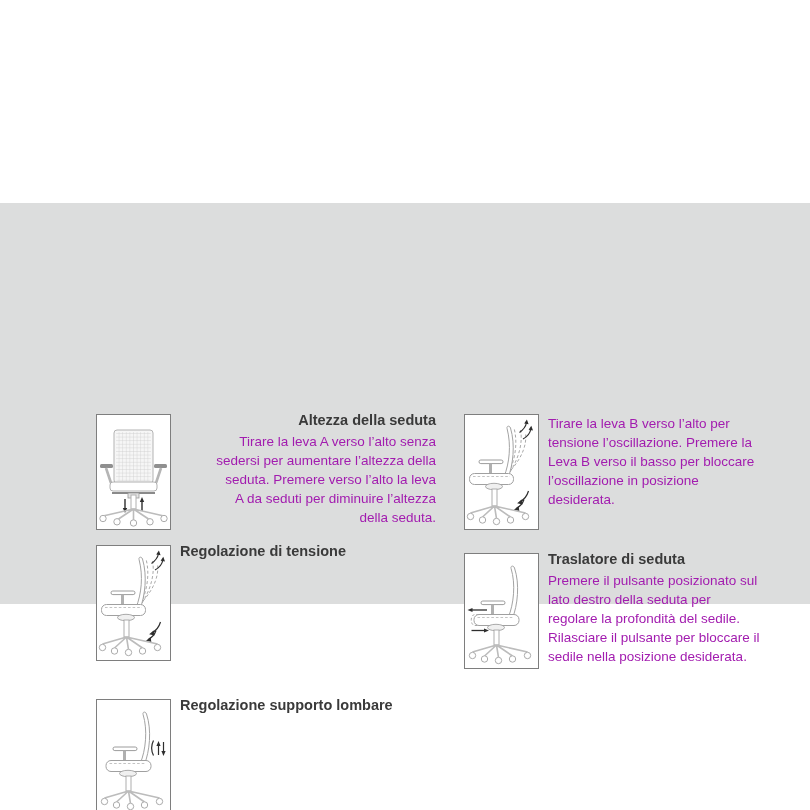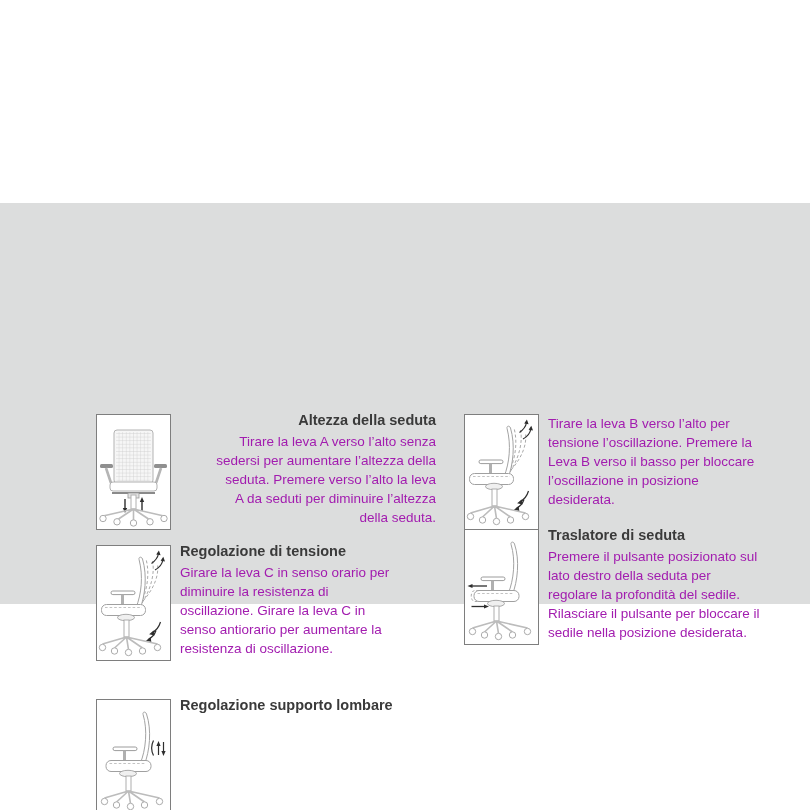--- a/index.html
+++ b/index.html
@@ -170,29 +170,24 @@
             <circle cx="5.5" cy="101.5" r="3.2"></circle>
             <circle cx="17.5" cy="105" r="3.2"></circle>
             <circle cx="31.5" cy="106.5" r="3.2"></circle>
             <circle cx="45.5" cy="105" r="3.2"></circle>
             <circle cx="60.5" cy="101.5" r="3.2"></circle>
           </g>
         </svg>
       </div>
       <div class="text">
         <h3 class="title">Regolazione di tensione</h3>
-        <p class="body">Girare la leva C in senso orario per
-diminuire la resistenza di
-oscillazione. Girare la leva C in
-senso antiorario per aumentare la
-resistenza di oscillazione.</p>
-      </div>
-    </section>
-
-    <section class="section sec-right" style="left:464px; top:326px;">
+      </div>
+    </section>
+
+    <section class="section sec-right" style="left:464px; top:350px;">
       <div class="figure">
         <svg viewBox="0 0 73 114">
           <path d="M47.5 64 C52.5 52 55 30 49.5 14 C48.6 11.1 45.2 11.7 46.1 14.6 C50.8 30 48.8 50 43.3 63.3 Z" fill="#ffffff" stroke="#a3a3a3"></path>
           <rect x="16" y="47" width="24" height="3.6" rx="1.8" fill="#ffffff" stroke="#9c9c9c"></rect>
           <path d="M27.5 50.6 V61.5" stroke="#b0b0b0" stroke-width="3"></path>
           <path d="M14 60.5 H10 C5 60.5 5 71.5 10 71.5 H14" fill="none" stroke="#9f9f9f" stroke-width="0.9" stroke-dasharray="2.6 2"></path>
           <rect x="9" y="60.5" width="45" height="11" rx="5" fill="#ffffff" stroke="#a0a0a0"></rect>
           <path d="M12.5 63.5 H49" stroke="#c3c3c3" stroke-width="1.1" stroke-dasharray="2.6 2"></path>
           <g stroke="#2e2e2e" stroke-width="1.3" fill="none">
             <path d="M22 56 H6.5"></path>

